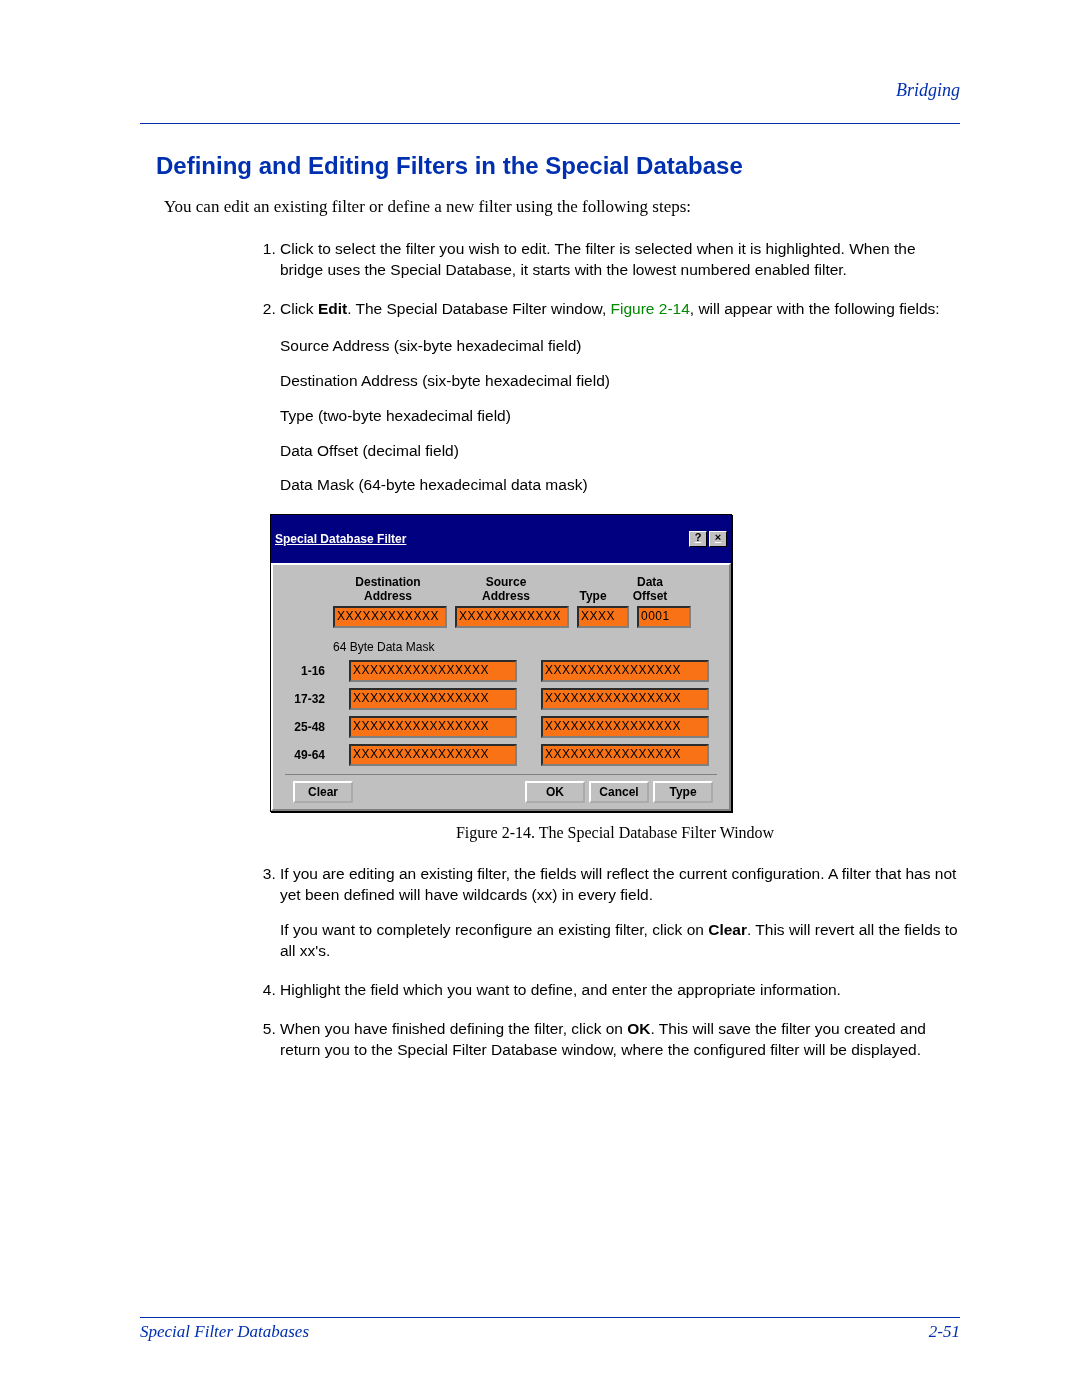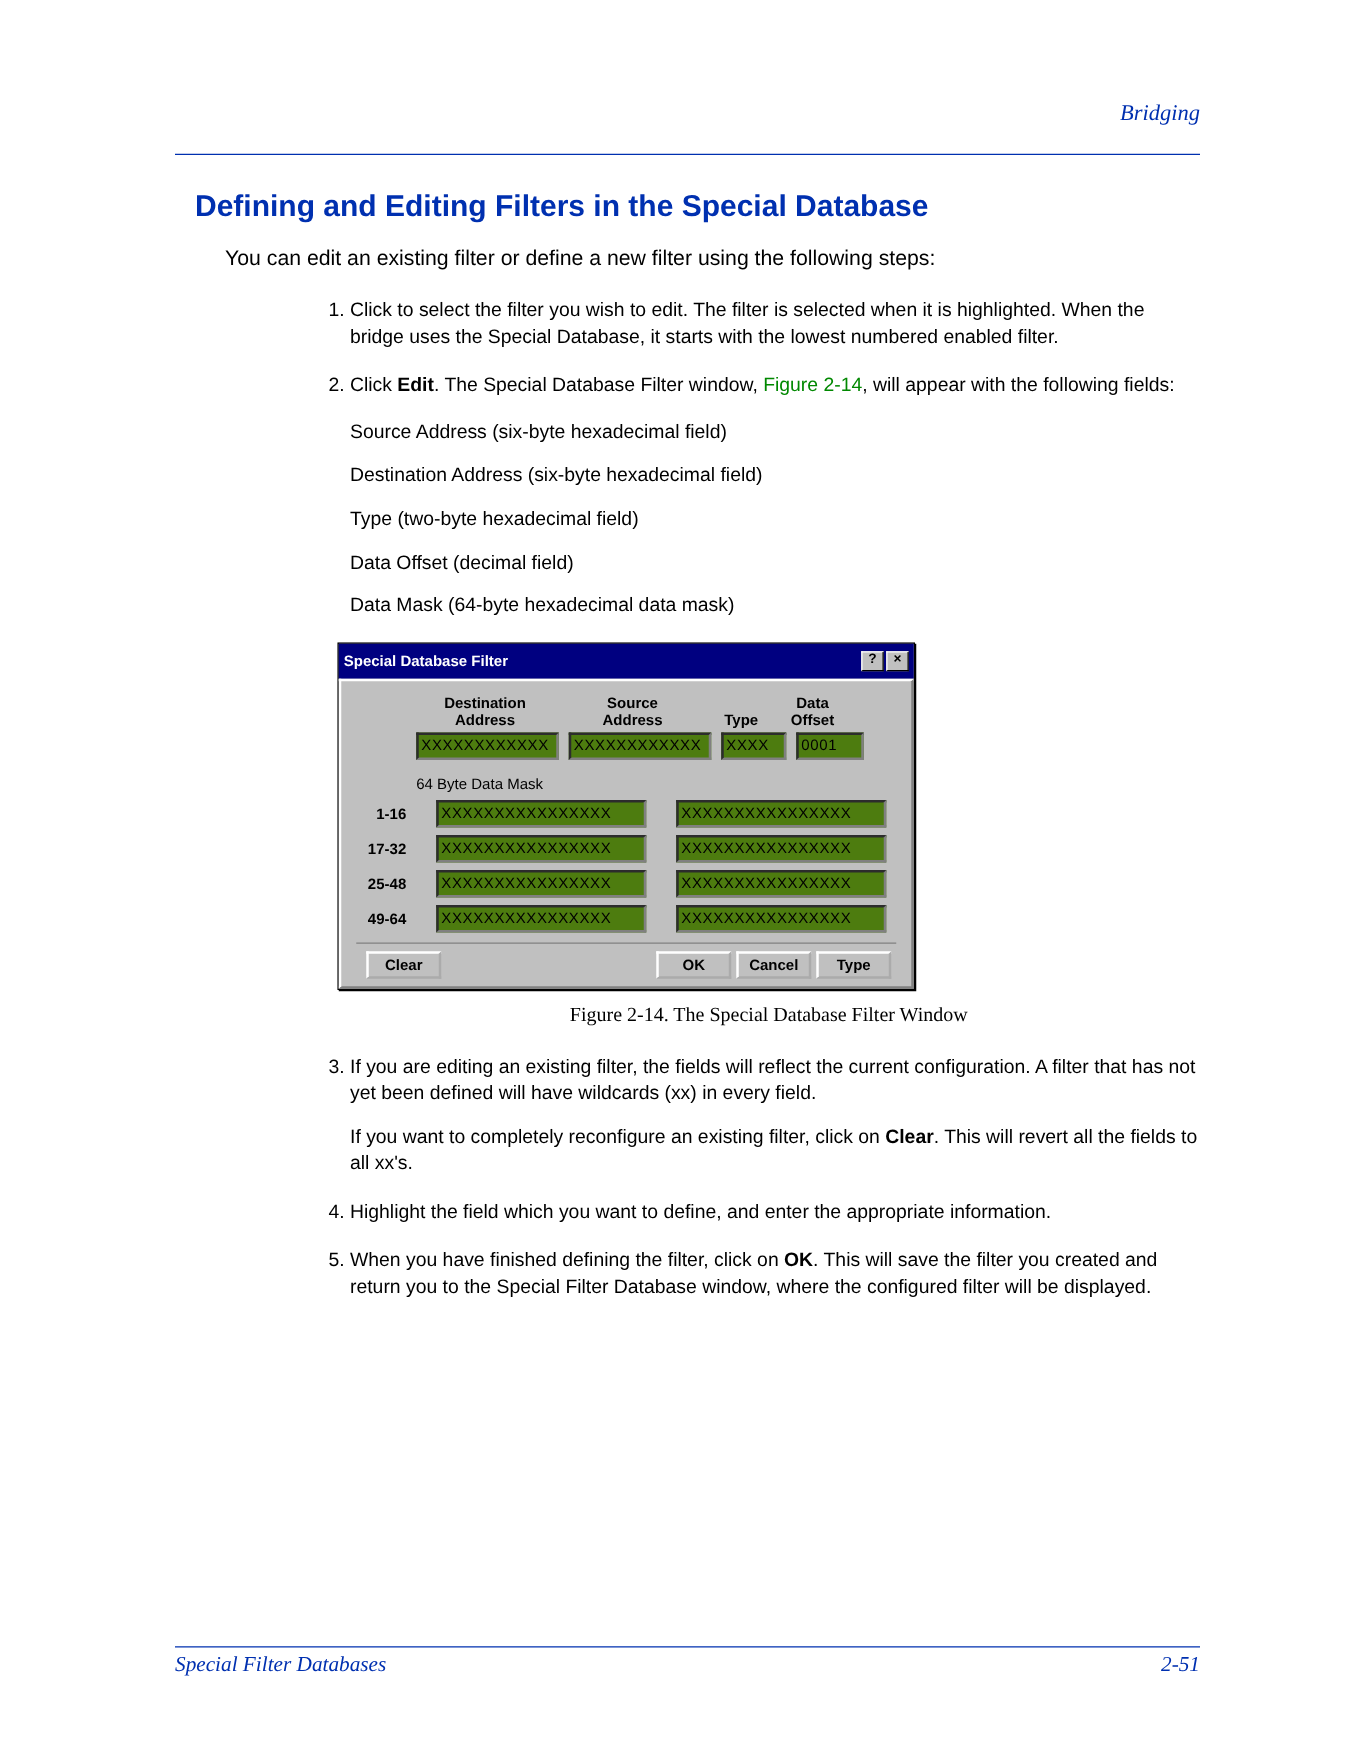--- a/index.html
+++ b/index.html
@@ -26,23 +26,23 @@
     font-size: 18px;
   }
   h2.section-title {
     font-family: Helvetica, Arial, sans-serif;
     font-weight: bold;
     color: #0030b0;
     font-size: 24px;
     margin: 20px 0 12px 16px;
   }
   .intro {
-    font-family: Liberation Sans, sans-serif;
+    font-family: Liberation Serif, serif;
     font-size: 17px;
-    margin-left: 40px;
+    margin-left: 24px;
     margin-bottom: 22px;
   }
   ol.steps {
     font-family: Helvetica, Arial, sans-serif;
     font-size: 15.5px;
     line-height: 1.35;
     margin-left: 110px;
     padding-left: 30px;
   }
   ol.steps li {
@@ -70,23 +70,24 @@
     border: 1px solid #000;
     background: #c0c0c0;
     font-family: "MS Sans Serif", Tahoma, Arial, sans-serif;
     font-size: 12px;
     box-shadow: 1px 1px 0 #000;
   }
   .dlg-title {
     background: #000080;
     color: #fff;
     font-weight: bold;
-    padding: 6px 4px;
+    padding: 16px 4px;
     display: flex;
     align-items: center;
+    text-decoration: underline;
   }
   .dlg-title .spacer { flex: 1; }
   .titlebtn {
     width: 16px; height: 14px;
     background: #c0c0c0;
     border: 1px solid #000;
     border-top-color: #fff;
     border-left-color: #fff;
     margin-left: 2px;
     font-size: 11px;
@@ -97,21 +98,21 @@
   }
   .dlg-body {
     padding: 10px 12px 0 12px;
     border: 2px solid #fff;
     border-right-color: #808080;
     border-bottom-color: #808080;
   }
   .lblrow { display: flex; align-items: flex-end; margin-bottom: 3px; }
   .lblrow div { font-weight: bold; text-align: center; }
   .sunken {
-    background: #4d7c0f;
+    background: #f97316;
     border: 2px inset #808080;
     padding: 1px 2px;
     height: 16px;
     font-family: Arial, sans-serif;
     font-size: 12px;
     letter-spacing: 0.5px;
     overflow: hidden;
   }
   .toprow { display: flex; gap: 8px; margin-bottom: 12px; }
   .maskrow { display: flex; align-items: center; gap: 24px; margin-bottom: 6px; }

